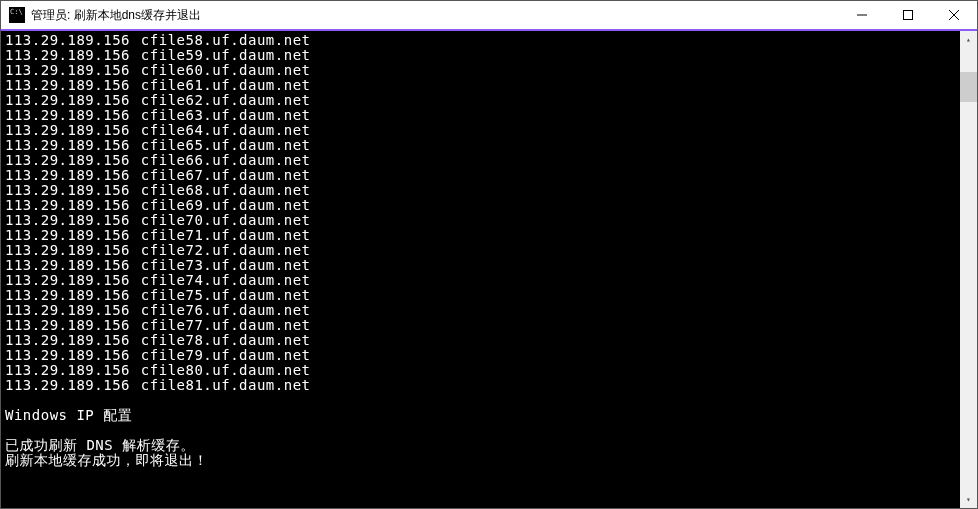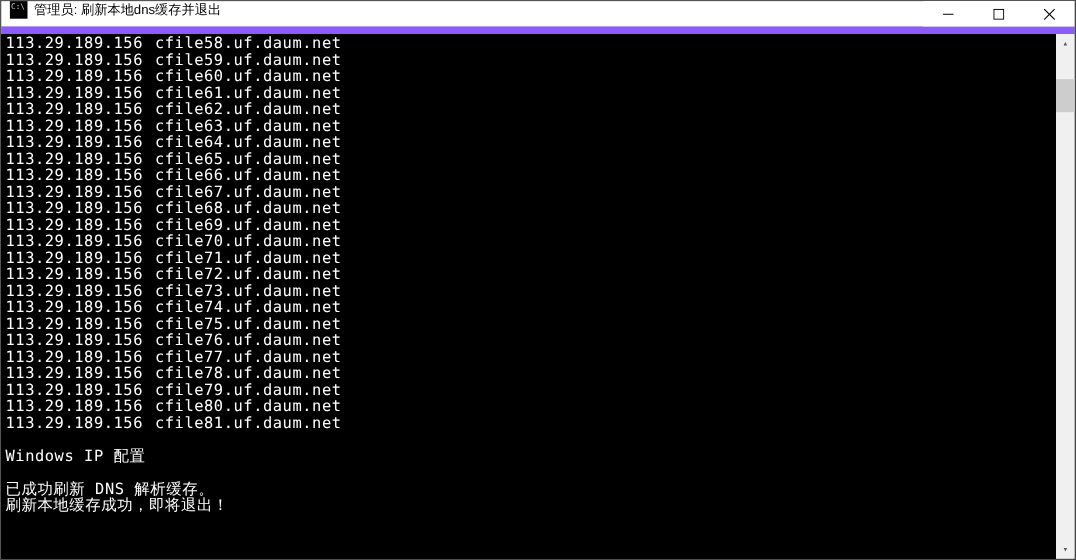--- a/index.html
+++ b/index.html
@@ -8,21 +8,22 @@
   height: 509px;
   background: #000;
   font-family: "NSimSun", "SimSun", "Consolas", monospace;
   overflow: hidden;
   border: 1px solid #555;
 }
 .titlebar {
   height: 30px;
   background: #fff;
   display: flex;
-  border-bottom: 7px solid #8b5cf6;
+  align-items: center;
+  border-bottom: 2px solid #8b5cf6;
 }
 .titlebar-icon {
   width: 16px;
   height: 16px;
   margin: 0 6px 0 8px;
   background: #000;
   position: relative;
   display: inline-block;
 }
 .titlebar-icon::after {

